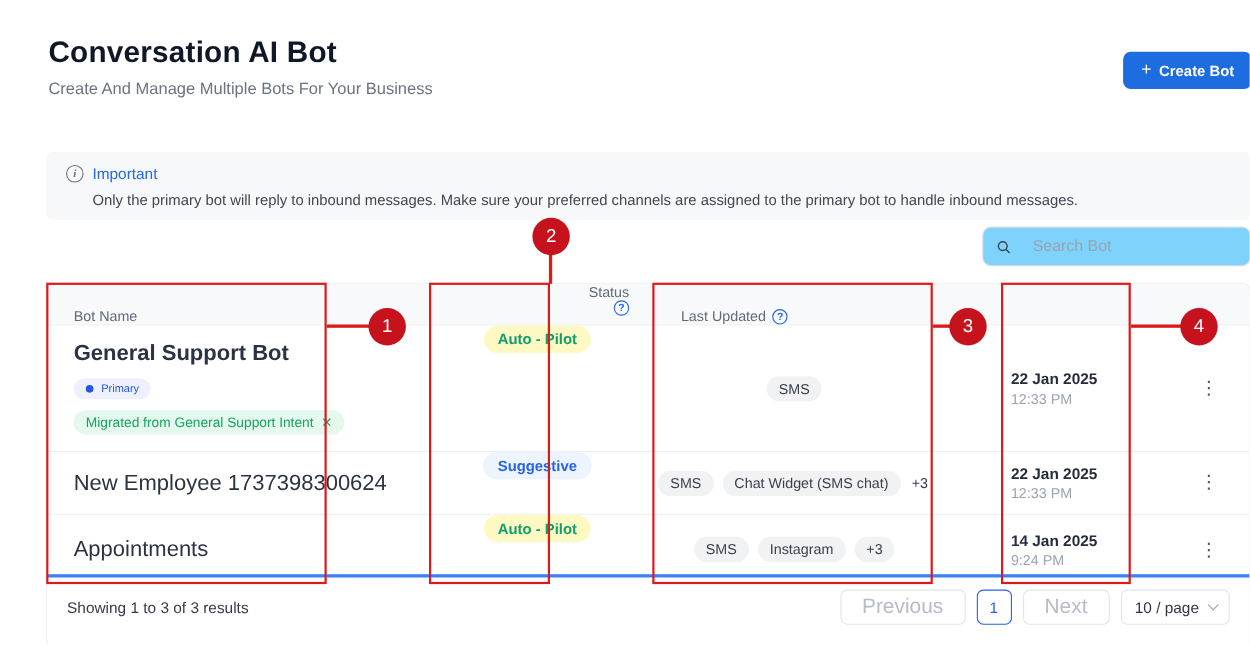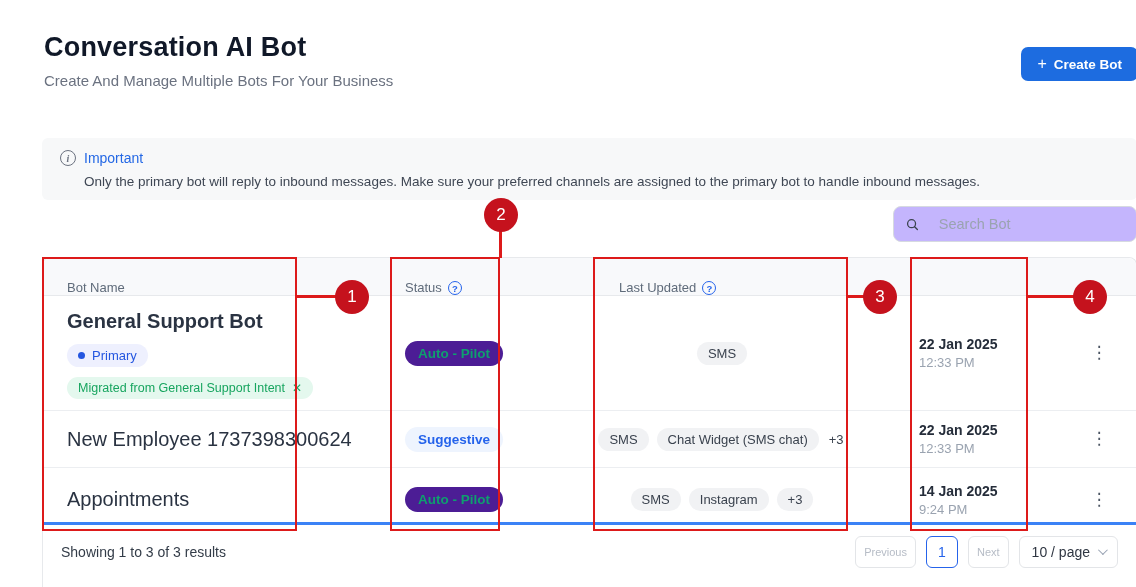--- a/index.html
+++ b/index.html
@@ -21,32 +21,32 @@
     background:#f7f8f9; border-radius:6px; padding:12px 20px 0 18px; }
   .banner-top { display:flex; align-items:center; gap:8px; }
   .info-icon { width:16px; height:16px; border:1.5px solid #6b7280; border-radius:50%;
     color:#6b7280; font-size:10px; font-weight:700; display:inline-flex; align-items:center;
     justify-content:center; font-family:"Liberation Serif",serif; font-style:italic; }
   .banner-title { color:#2468e5; font-size:14px; font-weight:500; }
   .banner-body { margin:8px 0 0 24px; font-size:13.5px; color:#3f4754; }
 
   
   .search-box { position:absolute; right:19px; top:206px; width:244px; height:36px;
-    border:1px solid #d6dae0; border-radius:8px; background:#c4b5fd; display:flex;
+    border:1px solid #d6dae0; border-radius:8px; background:#7dd3fc; display:flex;
     align-items:center; padding:0 12px; gap:20px; }
   .search-box input { border:none; outline:none; font-size:14.5px; color:#394150; width:100%;
     font-family:inherit; background:transparent; }
   .search-box input::placeholder { color:#9aa3b0; }
 
   
   .table-card { position:absolute; left:22px; top:257px; width:1095px; height:330px;
     border:1px solid #e7e9ec; border-bottom:none; border-radius:8px 8px 0 0; background:#fff; }
   .trow { display:flex; align-items:stretch; }
   .col-name { width:326px; padding-left:24px; }
-  .col-status { width:203px; padding-left:36px; }
+  .col-status { width:203px; padding-left:36px;flex-direction:column; }
   .col-channels { width:300px; display:flex; align-items:center; justify-content:center; }
   .col-updated { width:190px; padding-left:47px; }
   .col-actions { flex:1; display:flex; align-items:center; justify-content:center; }
 
   .thead { height:38px; background:#f8f9fb; border-bottom:1px solid #e7e9ec;
     border-radius:8px 8px 0 0; }
   .thead > div { display:flex; align-items:flex-end; font-size:13px; color:#5f6b7a; }
   .thead .col-channels { justify-content:center; padding-left:0; }
   .q-icon { width:14px; height:14px; border:1.4px solid #2563eb; border-radius:50%;
     color:#2563eb; font-size:9.5px; font-weight:700; display:inline-flex; align-items:center;
@@ -59,47 +59,47 @@
   .row-1 .col-name { padding-top:14px; }
   .row-2 .col-name, .row-3 .col-name { display:flex; align-items:center; }
   .row-1 .col-status, .row-1 .col-channels, .row-1 .col-updated, .row-1 .col-actions,
   .row-2 .col-status, .row-2 .col-channels, .row-2 .col-updated, .row-2 .col-actions,
   .row-3 .col-status, .row-3 .col-channels, .row-3 .col-updated, .row-3 .col-actions
     { display:flex; align-items:center; }
   .row-1 .col-channels, .row-2 .col-channels, .row-3 .col-channels { justify-content:center; }
 
   .bot-name { font-size:20px; font-weight:600; color:#2a3342; }
   .badge { display:inline-flex; align-items:center; gap:7px; border-radius:14px;
-    font-size:13px; font-weight:500; padding:4px 11px; width:fit-content; }
+    font-size:10px; font-weight:500; padding:4px 11px; width:fit-content; }
   .badge-primary { background:#eef0fe; color:#2456e0; margin-top:11px; }
   .badge-primary .dot { width:7px; height:7px; border-radius:50%; background:#2456e0; }
   .badge-migrated { background:#e4f8ee; color:#17a55f; margin-top:10px; font-size:12.5px; }
   .badge-migrated .x { font-size:12px; color:#17a55f; cursor:pointer; }
 
   .status-pill { border-radius:14px; padding:5px 13px; font-size:13.5px; font-weight:700; }
-  .status-green { background:#4c1d95; color:#0e9f6e; }
+  .status-green { background:#fef9c3; color:#0e9f6e; }
   .status-blue { background:#eef4fe; color:#2563eb; }
 
   .chan-wrap { display:flex; gap:8px; align-items:flex-start; justify-content:center; }
   .chan-pill { background:#f1f2f4; color:#3a424e; border-radius:13px; padding:4px 11px;
     font-size:13px; }
 
   .date-main { font-size:14px; font-weight:700; color:#252d3a; }
   .date-time { font-size:13px; color:#9aa3b0; margin-top:3px; }
   .kebab { color:#4b5563; font-size:17px; line-height:.55; letter-spacing:0;
     cursor:pointer; text-align:center; }
 
   
   .tfoot { position:absolute; left:0; right:0; top:264px; height:56px;
     border-top:3px solid #3b82f6; display:flex; align-items:center;
     justify-content:space-between; padding:0 18px; background:#fff; }
   .results-summary { font-size:14px; color:#333c48; font-weight:500; }
   .pager { display:flex; align-items:center; gap:10px; }
   .pg-btn { height:32px; border:1px solid #e3e5e8; border-radius:6px; background:#fff;
-    font-size:11px; color:#b6bcc6; padding:0 8px; font-family:inherit; cursor:pointer; }
+    font-size:19px; color:#b6bcc6; padding:0 19px; font-family:inherit; cursor:pointer; }
   .pg-current { width:32px; height:32px; border:1px solid #2563eb; color:#2563eb;
     border-radius:6px; background:#fff; font-size:14px; cursor:pointer; padding:0; }
   .page-size { height:32px; border:1px solid #e3e5e8; border-radius:6px; background:#fff;
     display:flex; align-items:center; gap:8px; padding:0 12px; font-size:14px; color:#2f3642;
     cursor:pointer; }
   .chevron { width:7px; height:7px; border-right:1.6px solid #98a2b3;
     border-bottom:1.6px solid #98a2b3; transform:rotate(45deg) translateY(-2px); }
 
   
   .ann { position:absolute; pointer-events:none; }

